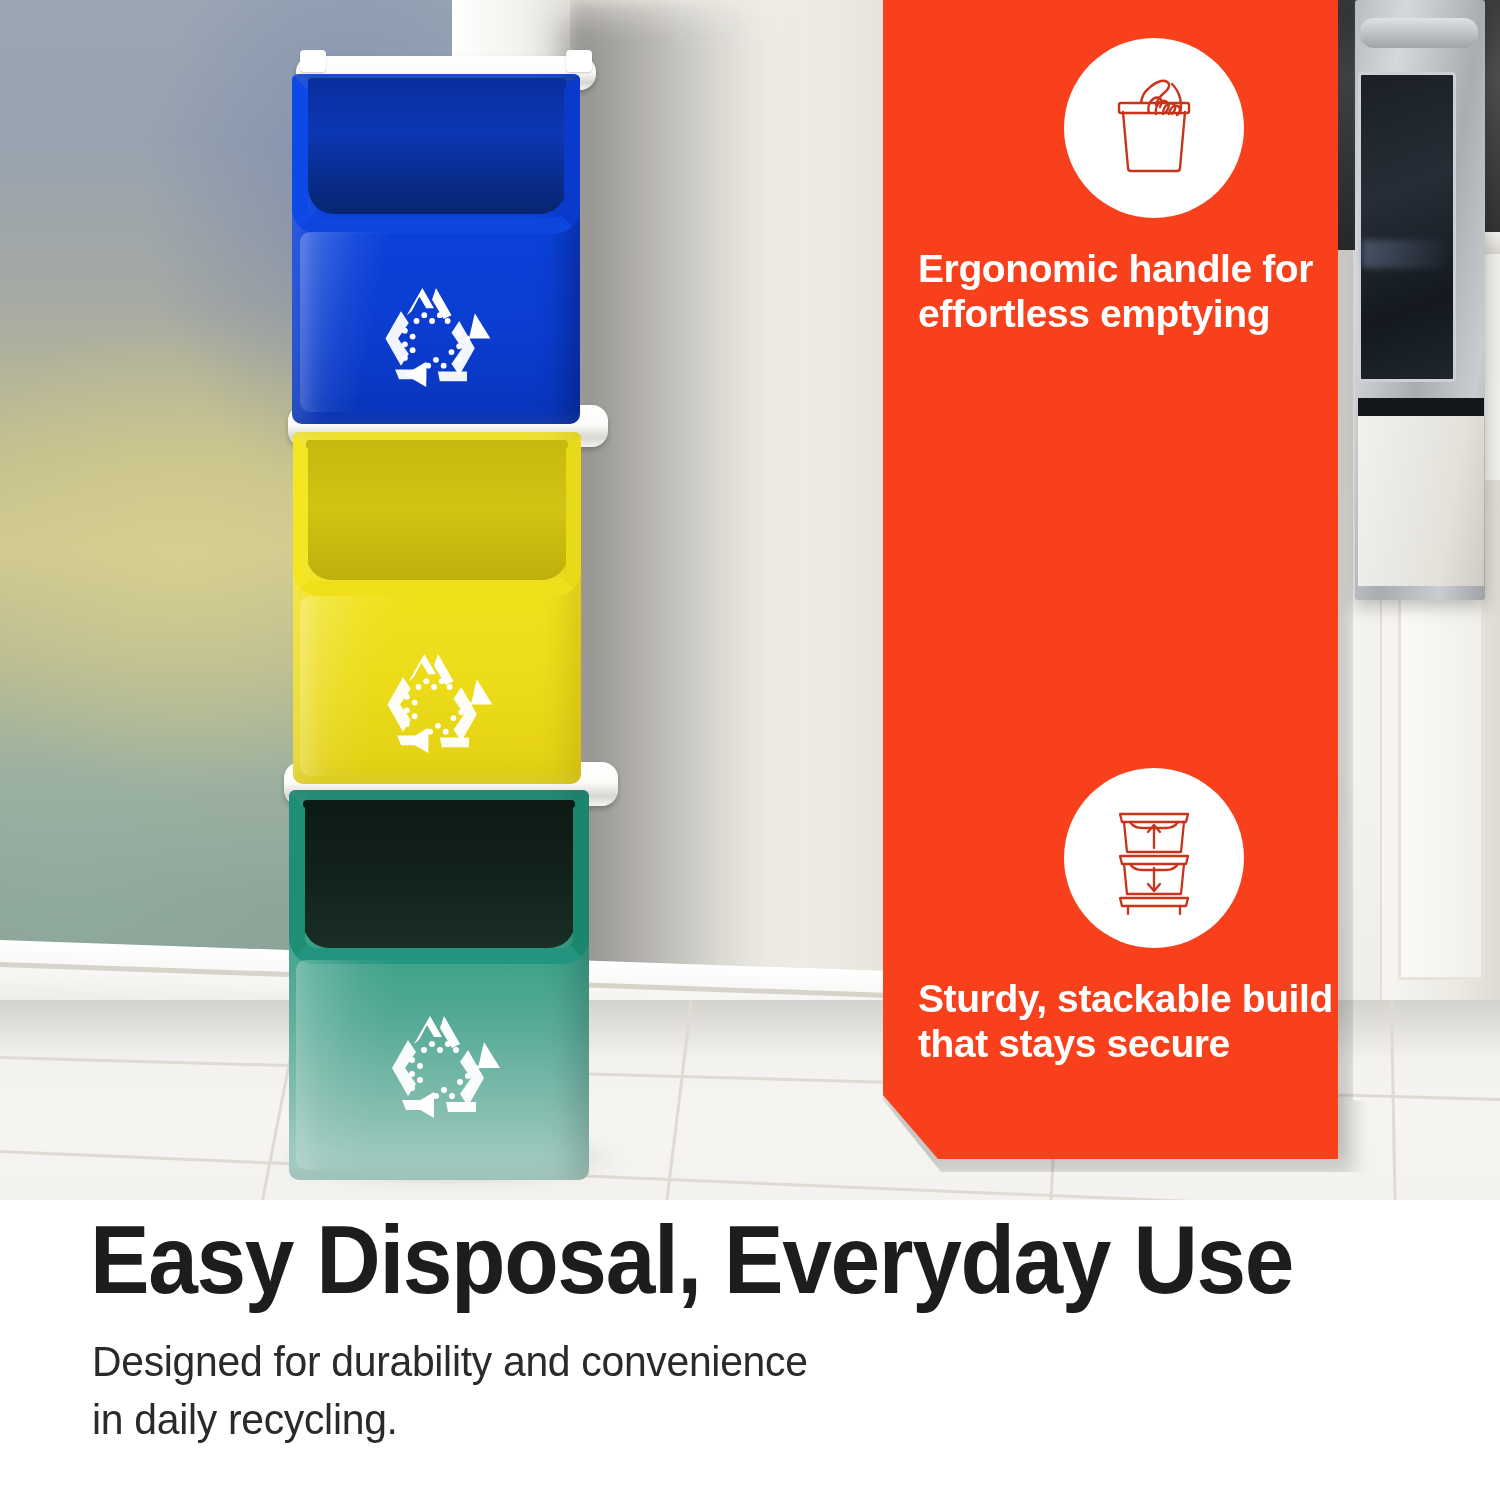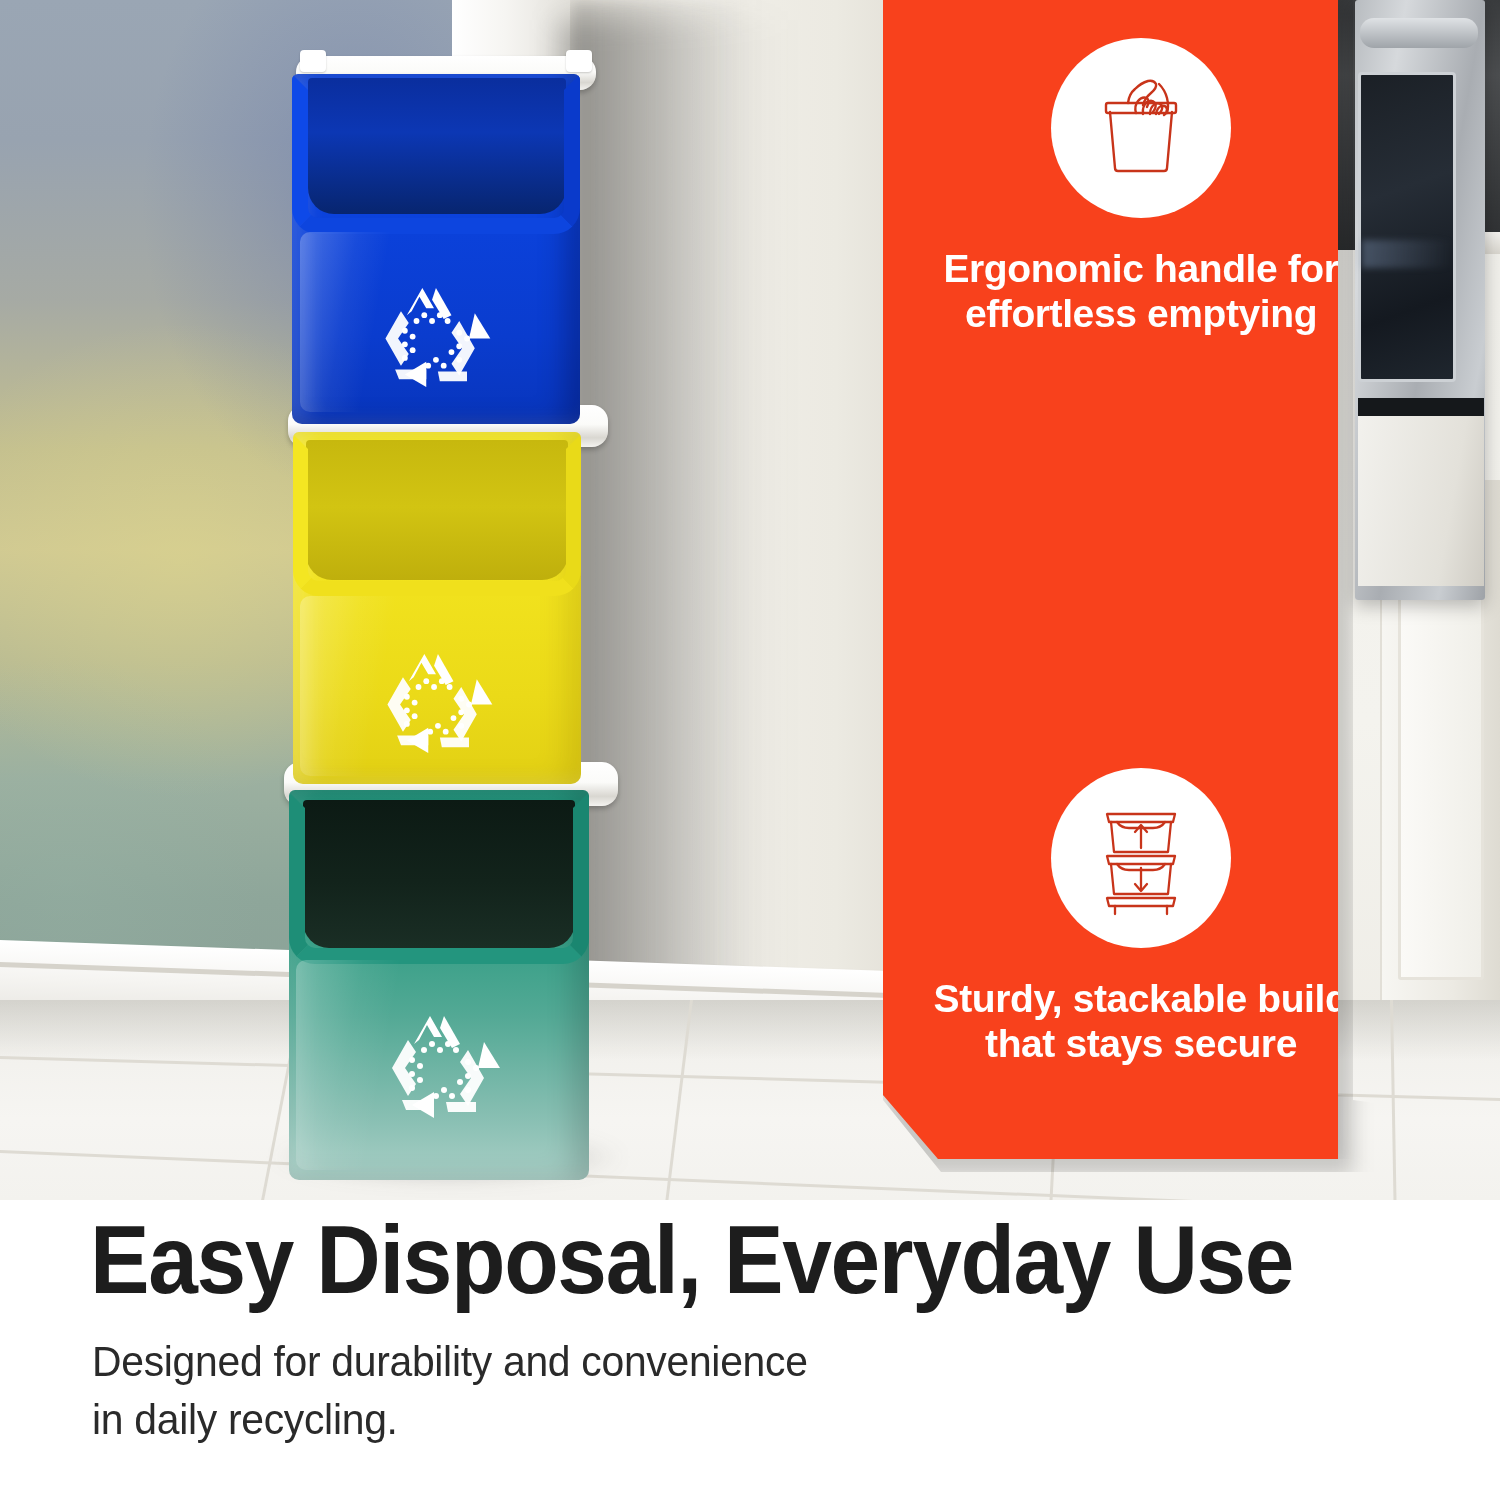--- a/index.html
+++ b/index.html
@@ -172,21 +172,21 @@
     background:#F8411C;
     clip-path:polygon(0 0, 100% 0, 100% 1095px, 1040px 1159px, 55px 1159px, 0 1095px);
     box-shadow:-6px 0 22px rgba(0,0,0,.22);
   }
   .panel-shadow {
     position:absolute; left:883px; top:0; width:470px; height:1175px;
     clip-path:polygon(0 0, 100% 0, 100% 1100px, 1050px 1172px, 58px 1172px, 0 1100px);
     background:rgba(0,0,0,.18); filter:blur(10px);
   }
   .feature {
-    position:absolute; left:0; width:516px; text-align:center;
+    position:absolute; left:13px; width:516px; 
   }
   .circle {
     width:180px; height:180px; border-radius:50%;
     background:#ffffff; margin:0 auto;
     display:flex; align-items:center; justify-content:center;
   }
   .feat-text {
     color:#ffffff; font-weight:700; line-height:1.16;
     font-size:39px; letter-spacing:-0.4px;
     padding:0 22px; margin-top:28px;

